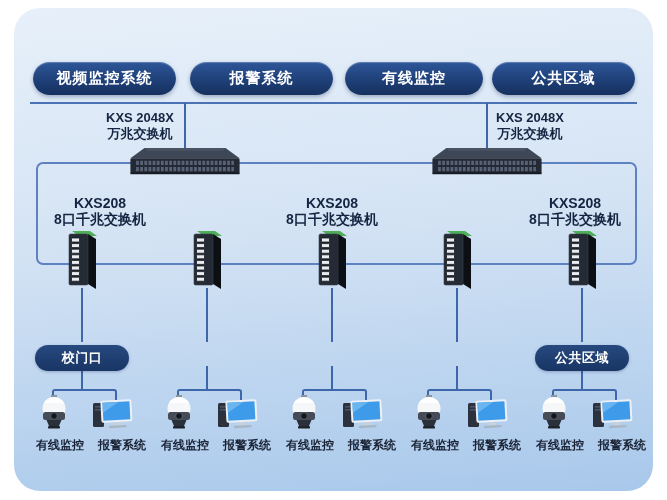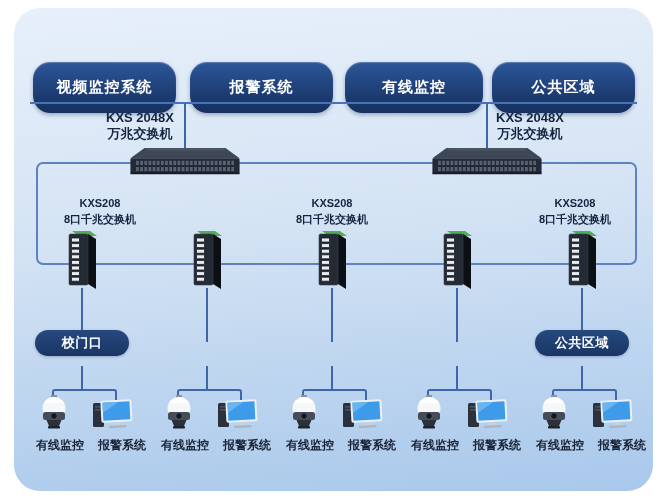--- a/index.html
+++ b/index.html
@@ -1,34 +1,34 @@
 <!DOCTYPE html>
 <html><head>
 <meta charset="utf-8">
 <style>
   html,body{margin:0;padding:0;background:#ffffff;font-family:"Liberation Sans","DejaVu Sans",sans-serif;}
   .stage{position:relative;width:667px;height:500px;background:#ffffff;overflow:hidden;}
   .panel{position:absolute;left:14px;top:8px;width:639px;height:483px;border-radius:26px;
          background:linear-gradient(175deg,#e7f0fa 0%,#d4e3f4 45%,#a8c8eb 100%);}
-  .sys-btn{position:absolute;top:62px;height:51px;border-radius:17px;
+  .sys-btn{position:absolute;top:62px;height:33px;border-radius:17px;
            background:linear-gradient(180deg,#2d5699 0%,#1b3a6f 70%,#16315f 100%);
            color:#ffffff;font-weight:bold;font-size:15px;letter-spacing:1px;
            display:flex;align-items:center;justify-content:center;
            box-shadow:0 2px 4px rgba(23,48,95,.35), inset 0 1px 1px rgba(255,255,255,.25);}
   .hline{position:absolute;height:2px;background:#4a72b5;}
   .vline{position:absolute;width:2px;background:#3d66ab;}
   .ring{position:absolute;left:36px;top:162px;width:597px;height:99px;
         border:2px solid #5e82c1;border-radius:7px;background:transparent;}
   .kxs-label{position:absolute;top:110px;width:96px;text-align:center;
              color:#152440;font-size:13px;font-weight:bold;line-height:16px;}
   .acc-label{position:absolute;top:196px;width:116px;text-align:center;
-             color:#152440;font-size:11px;font-weight:bold;line-height:15.5px;}
+             color:#152440;font-size:14px;font-weight:bold;line-height:15.5px;}
   .core-switch{position:absolute;top:146px;width:116px;height:32px;z-index:3;}
   .mini-switch{position:absolute;top:229px;width:34px;height:64px;z-index:3;}
-  .loc-pill{position:absolute;top:330px;width:94px;height:26px;border-radius:13px;
+  .loc-pill{position:absolute;top:345px;width:94px;height:26px;border-radius:13px;
             background:linear-gradient(180deg,#27497f 0%,#183564 100%);
             color:#ffffff;font-size:13px;font-weight:bold;letter-spacing:.5px;
             display:flex;align-items:center;justify-content:center;z-index:3;
             box-shadow:0 1px 3px rgba(23,48,95,.3);}
   .branch{position:absolute;top:389px;width:61px;height:9px;
           border-top:2px solid #3d66ab;border-left:2px solid #3d66ab;border-right:2px solid #3d66ab;
           border-radius:3px 3px 0 0;}
   .cam{position:absolute;top:395px;width:28px;height:36px;z-index:3;}
   .pc{position:absolute;top:399px;width:42px;height:34px;z-index:3;}
   .dev-label{position:absolute;top:437px;width:62px;text-align:right;

